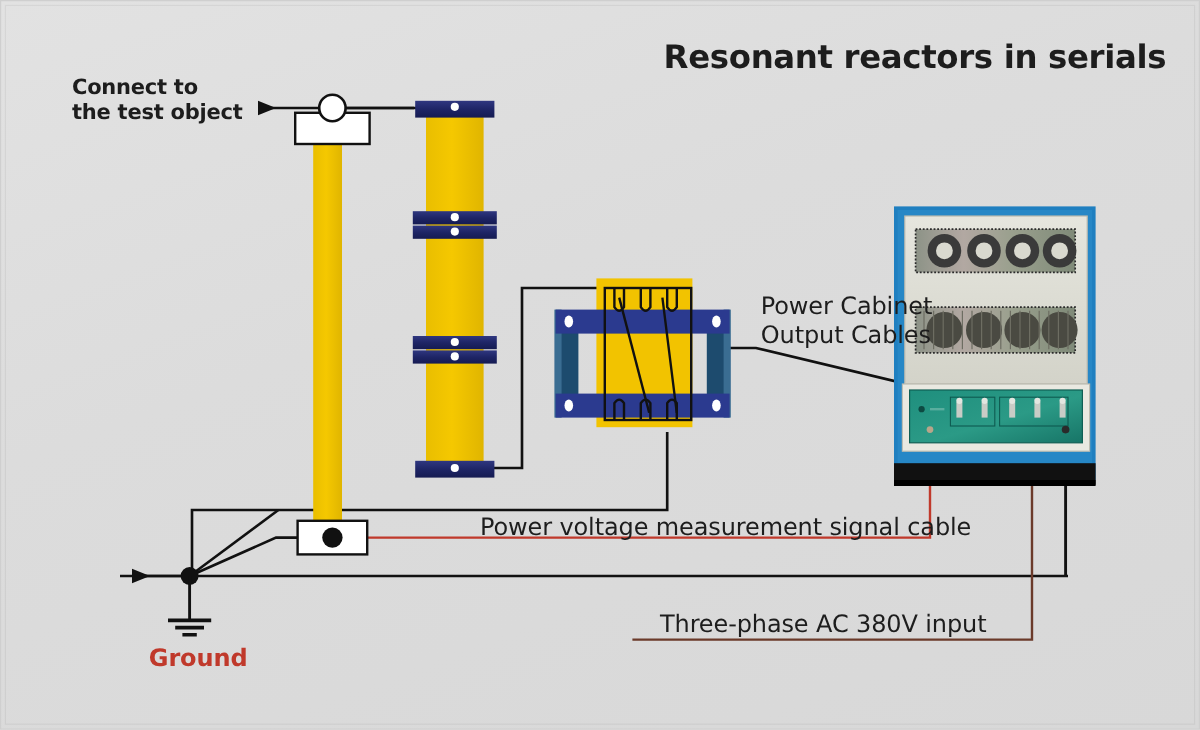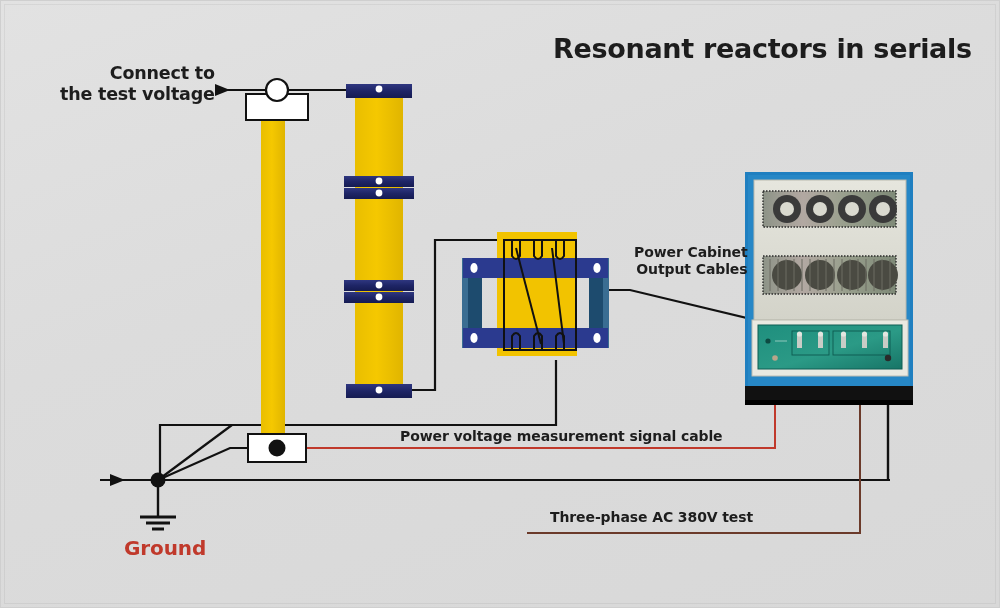--- a/index.html
+++ b/index.html
@@ -26,35 +26,34 @@
     position: absolute;
     top: 0; left: 0;
     width: 1000px;
     height: 608px;
   }
   .lbl {
     position: absolute;
     color: #1d1d1d;
     white-space: pre-line;
     line-height: 1.18;
-    text-align: right;
   }
   .title {
     font-size: 27px;
     font-weight: bold;
     letter-spacing: -0.3px;
   }
   .connect-label {
     font-size: 17.5px;
     font-weight: bold;
     letter-spacing: -0.2px;
   }
   .plain-label {
-    font-size: 14px;
-    font-weight: bold;
+    font-size: 20px;
+    font-weight: normal;
     letter-spacing: -0.1px;
   }
   .ground-label {
     font-size: 20px;
     font-weight: bold;
     color: #c0392b;
     letter-spacing: -0.1px;
   }
 </style>
 </head>
@@ -277,24 +276,24 @@
       <path d="M140,517 L176,517" stroke="#111111" stroke-width="3" fill="none"></path>
       <path d="M146,523 L170,523" stroke="#111111" stroke-width="3" fill="none"></path>
       <path d="M152,529 L164,529" stroke="#111111" stroke-width="3" fill="none"></path>
     </g>
 
   </svg>
 
   <div class="lbl title" style="left:553px; top:33px;">Resonant reactors in serials</div>
 
   <div class="lbl connect-label" style="left:60px; top:63px;">Connect to
-the test voltage</div>
+the test object</div>
 
   <div class="lbl plain-label" style="left:634px; top:244px;">Power Cabinet
 Output Cables</div>
 
   <div class="lbl plain-label" style="left:400px; top:428px;">Power voltage measurement signal cable</div>
 
-  <div class="lbl plain-label" style="left:550px; top:509px;">Three-phase AC 380V test</div>
+  <div class="lbl plain-label" style="left:550px; top:509px;">Three-phase AC 380V input</div>
 
   <div class="lbl ground-label" style="left:124px; top:537px;">Ground</div>
 
 </div>
 
 </body></html>

